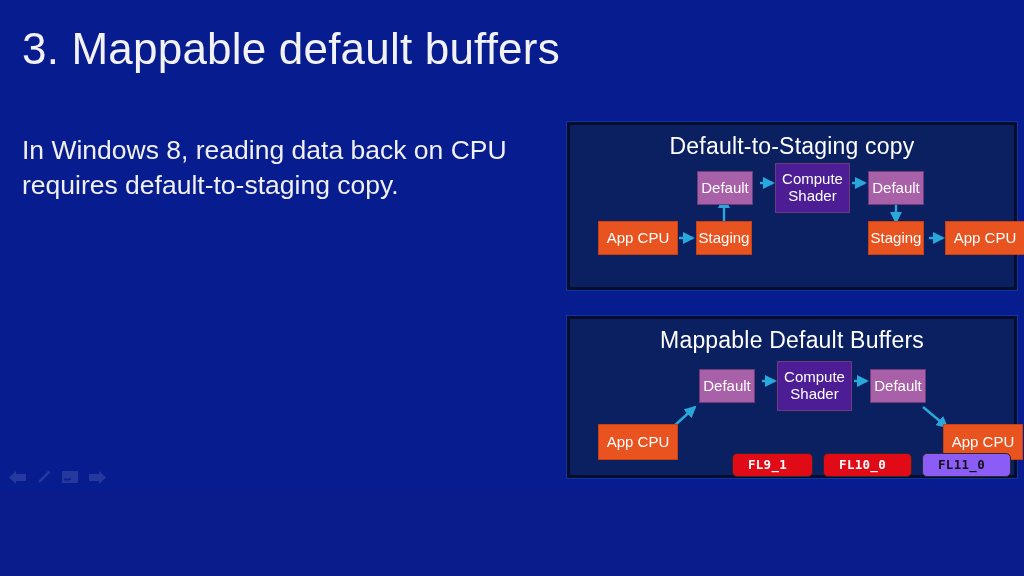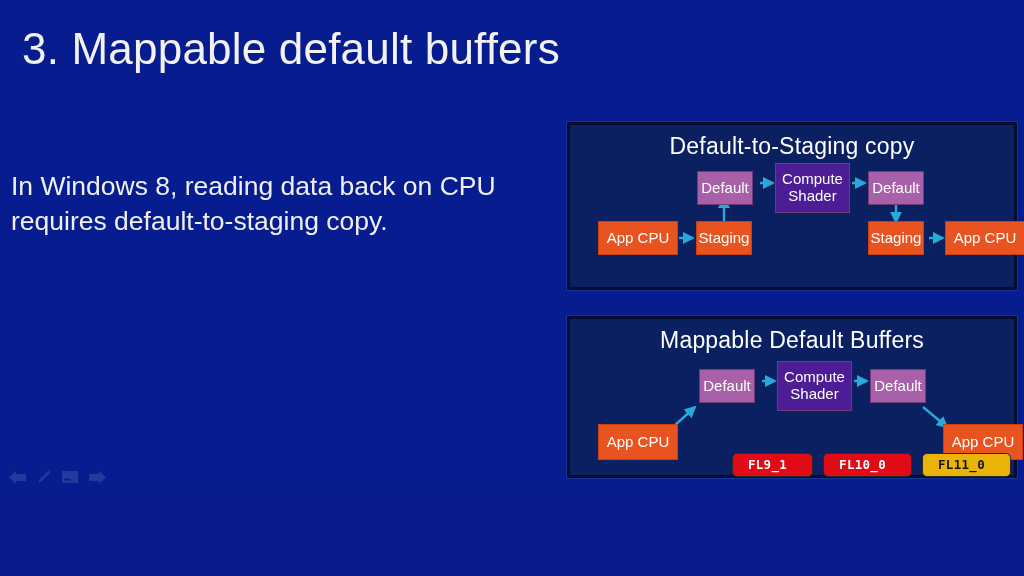--- a/index.html
+++ b/index.html
@@ -12,21 +12,21 @@
   .slide { position: relative; width: 1024px; height: 492px; background: #071C8E; }
 
   
   .slide-title {
     position: absolute; left: 22px; top: 24px;
     font-size: 44px; font-weight: 300; color: #F2F2F2;
     letter-spacing: 0.2px; white-space: nowrap;
   }
 
   
-  .body-copy { position: absolute; left: 11px; top: 133px; width: 540px; margin-top: 36px; }
+  .body-copy { position: absolute; left: 22px; top: 133px; width: 540px; }
   .para {
     font-size: 26.5px; font-weight: 300; color: #F0F0F0;
     line-height: 1.31; margin-bottom: 14px;
   }
   .para:last-child { margin-bottom: 0; }
 
   
   .panel {
     position: absolute;
     background: #0A2060;
@@ -67,21 +67,21 @@
     display: flex; gap: 10px; align-items: center;
   }
   .badge {
     border-radius: 5px; border: 1px solid #2A2A2A;
     font-family: "DejaVu Sans Mono", monospace;
     font-size: 12.5px; font-weight: 700; letter-spacing: 0.3px;
     padding: 5px 25px 5px 15px; line-height: 1;
     min-width: 72px; text-align: center;
   }
   .badge.red { background: #E00B17; color: #FFFFFF; }
-  .badge.yellow { background: #eab308; color: #141414; text-align: right; }
+  .badge.yellow { background: #8b5cf6; color: #141414; text-align: right; }
 
   
   .nav-icons {
     position: absolute; left: 9px; bottom: 8px;
     display: flex; gap: 11px; align-items: center;
     opacity: 0.17;
   }
   .nav-icons svg { display: block; }
 </style>
 </head>

